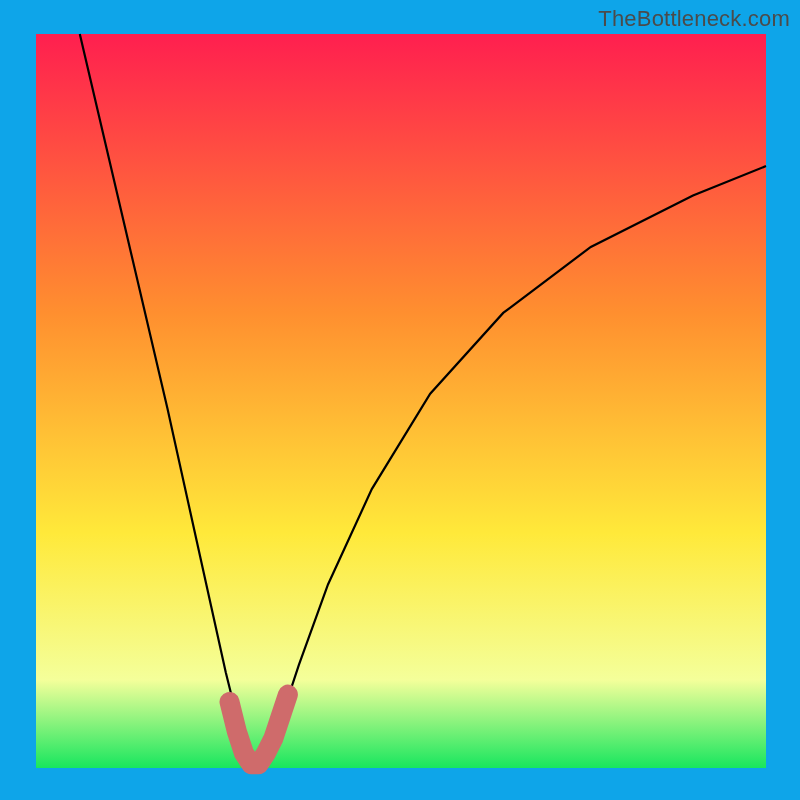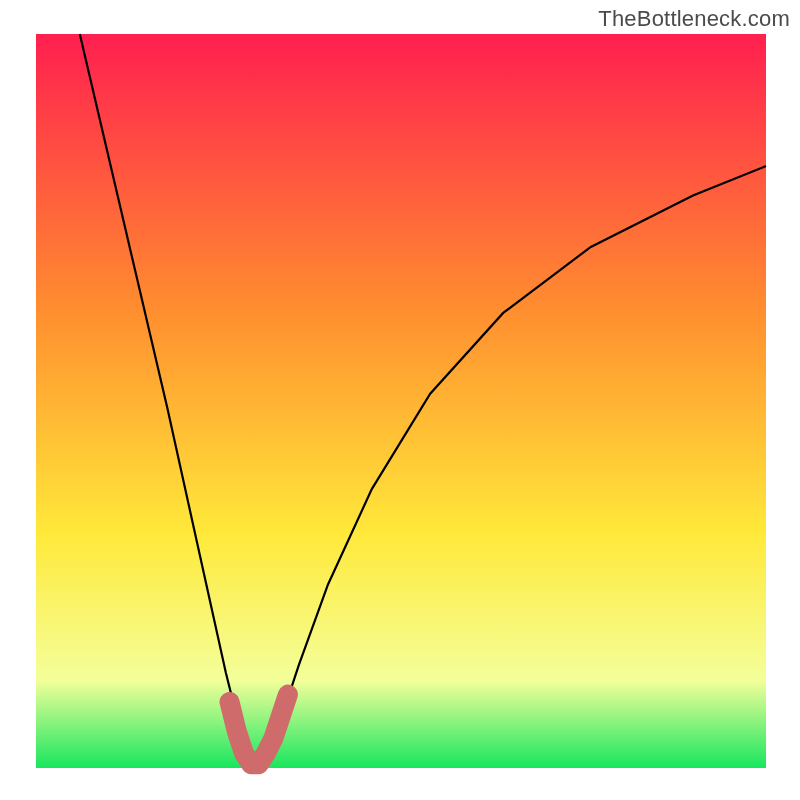--- a/index.html
+++ b/index.html
@@ -10,21 +10,21 @@
     background: #000;
     overflow: hidden;
     font-family: Arial, Helvetica, sans-serif;
   }
   .frame {
     position: absolute;
     left: 0;
     top: 0;
     width: 800px;
     height: 800px;
-    background: #ffffff;
+    background: #0ea5e9;
   }
   .watermark {
     position: absolute;
     top: 6px;
     right: 10px;
     color: #4b4b4b;
     font-size: 22px;
     letter-spacing: 0.2px;
     font-weight: 400;
     z-index: 10;

